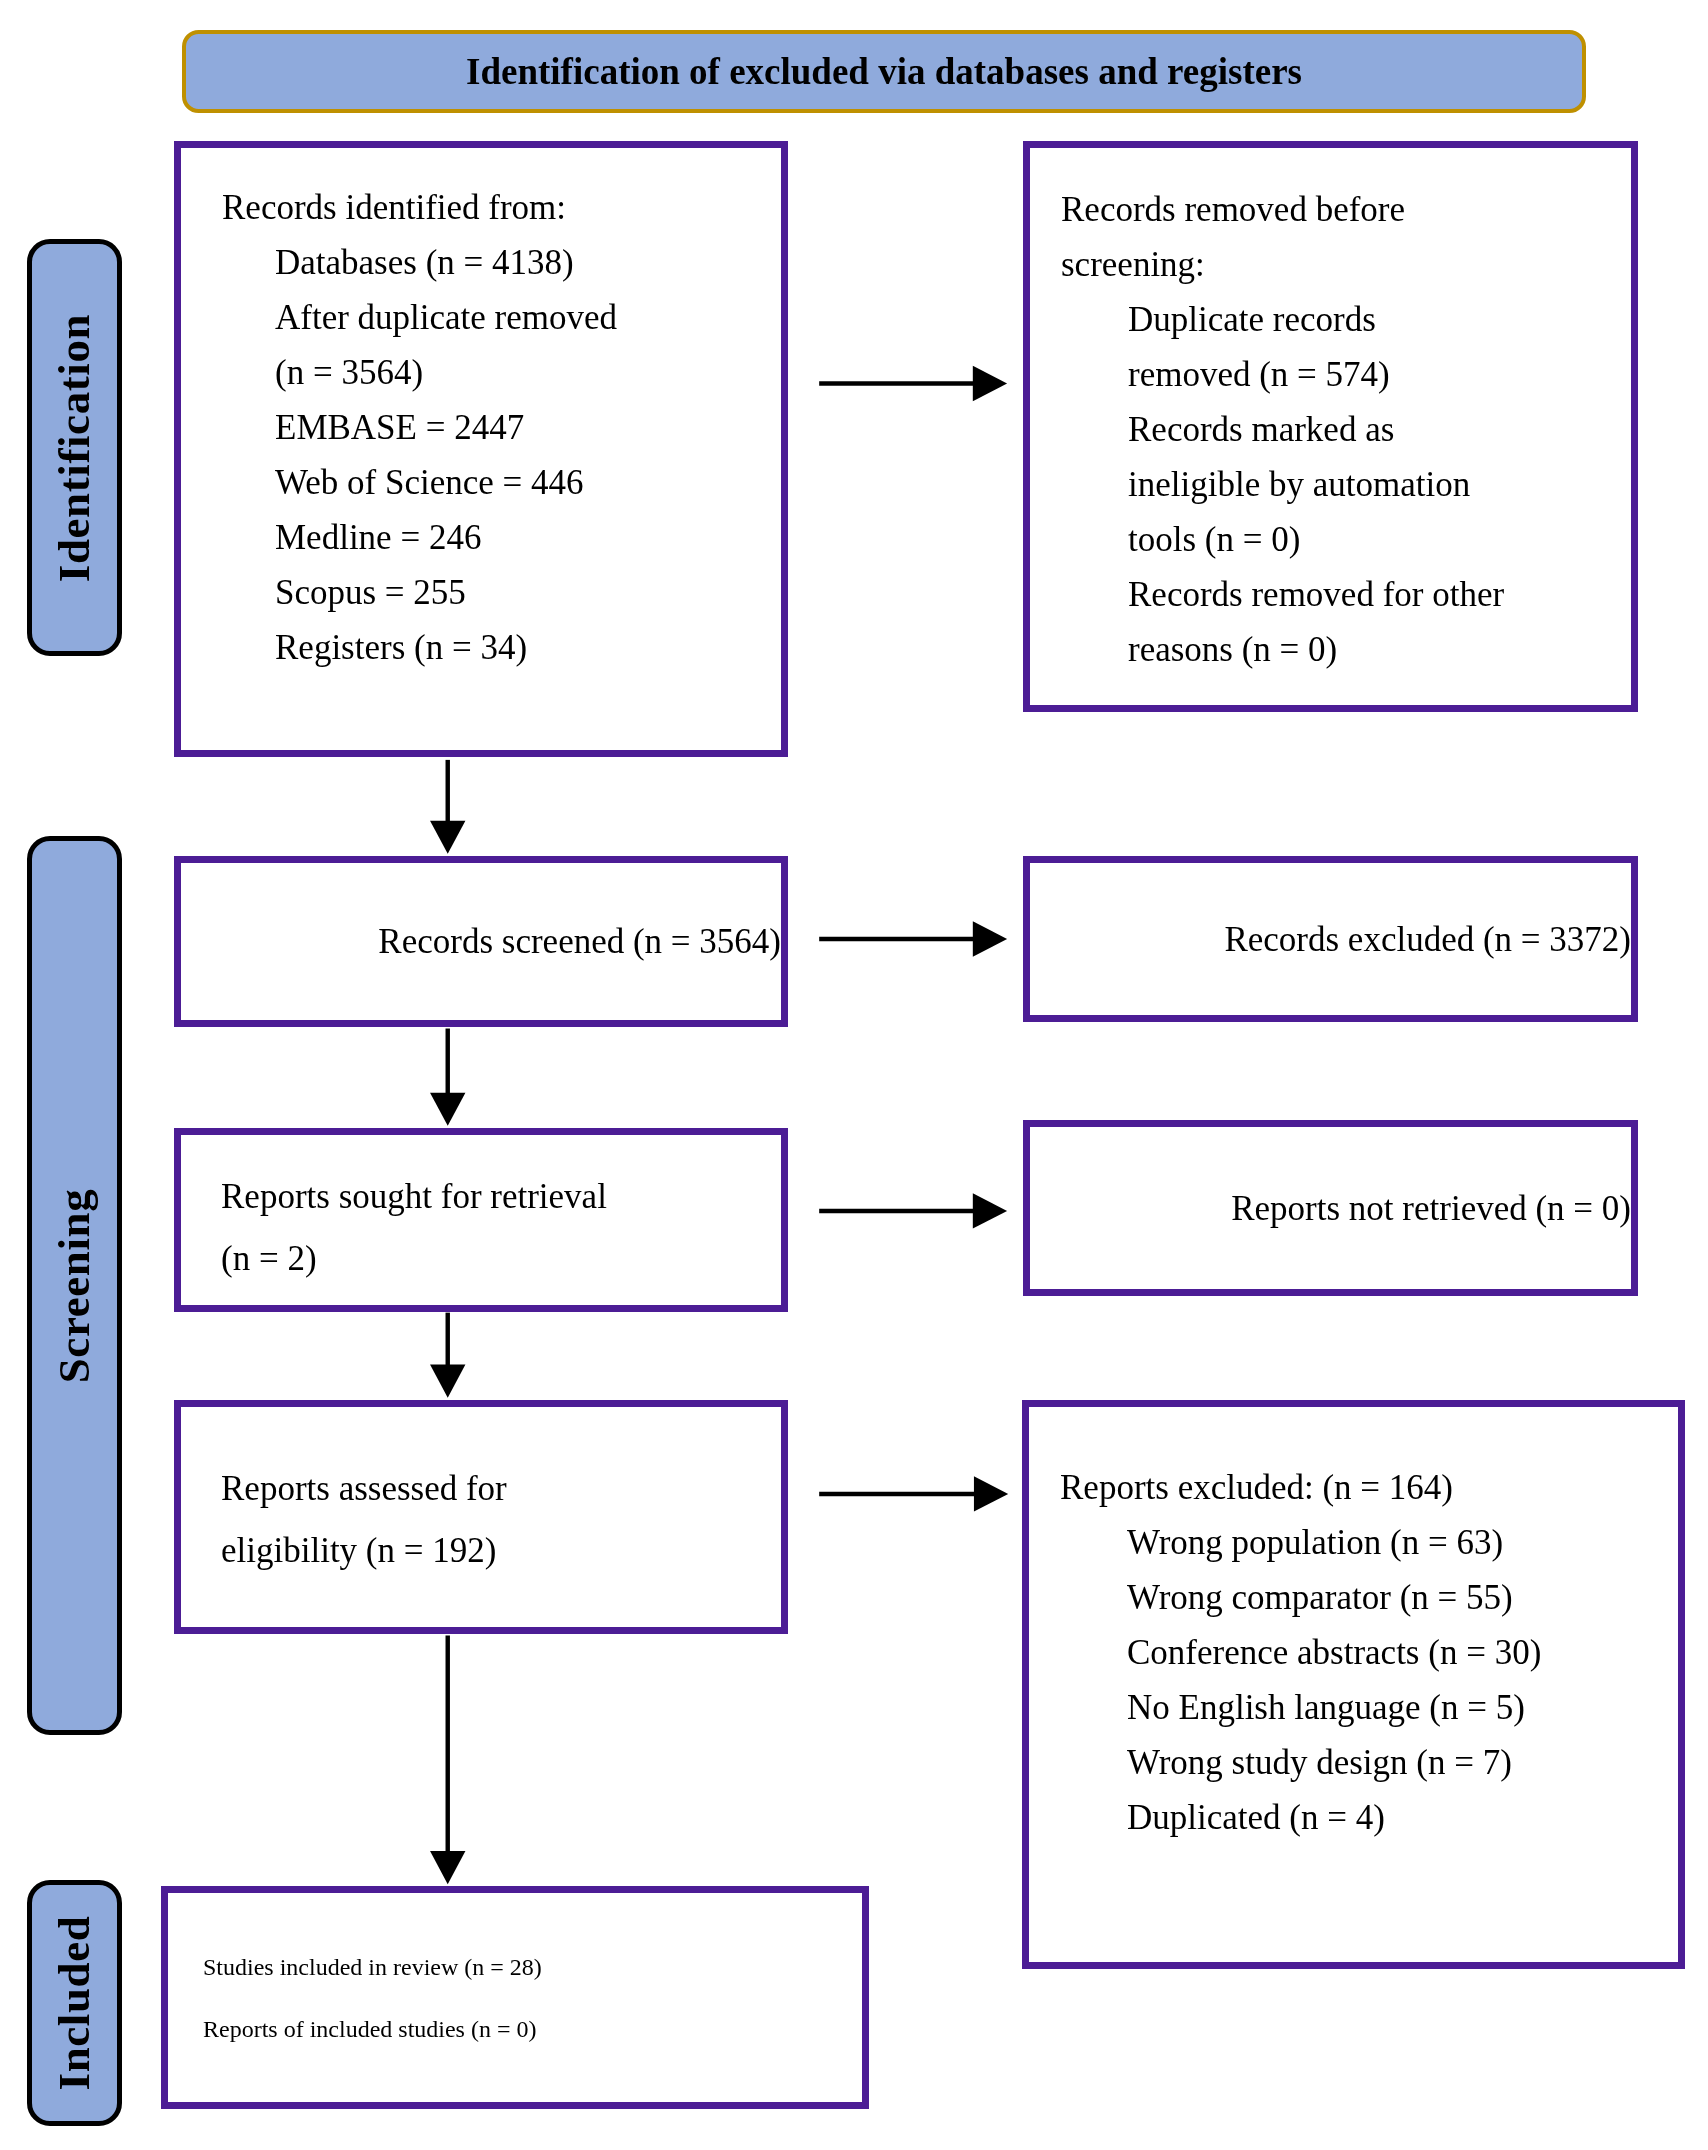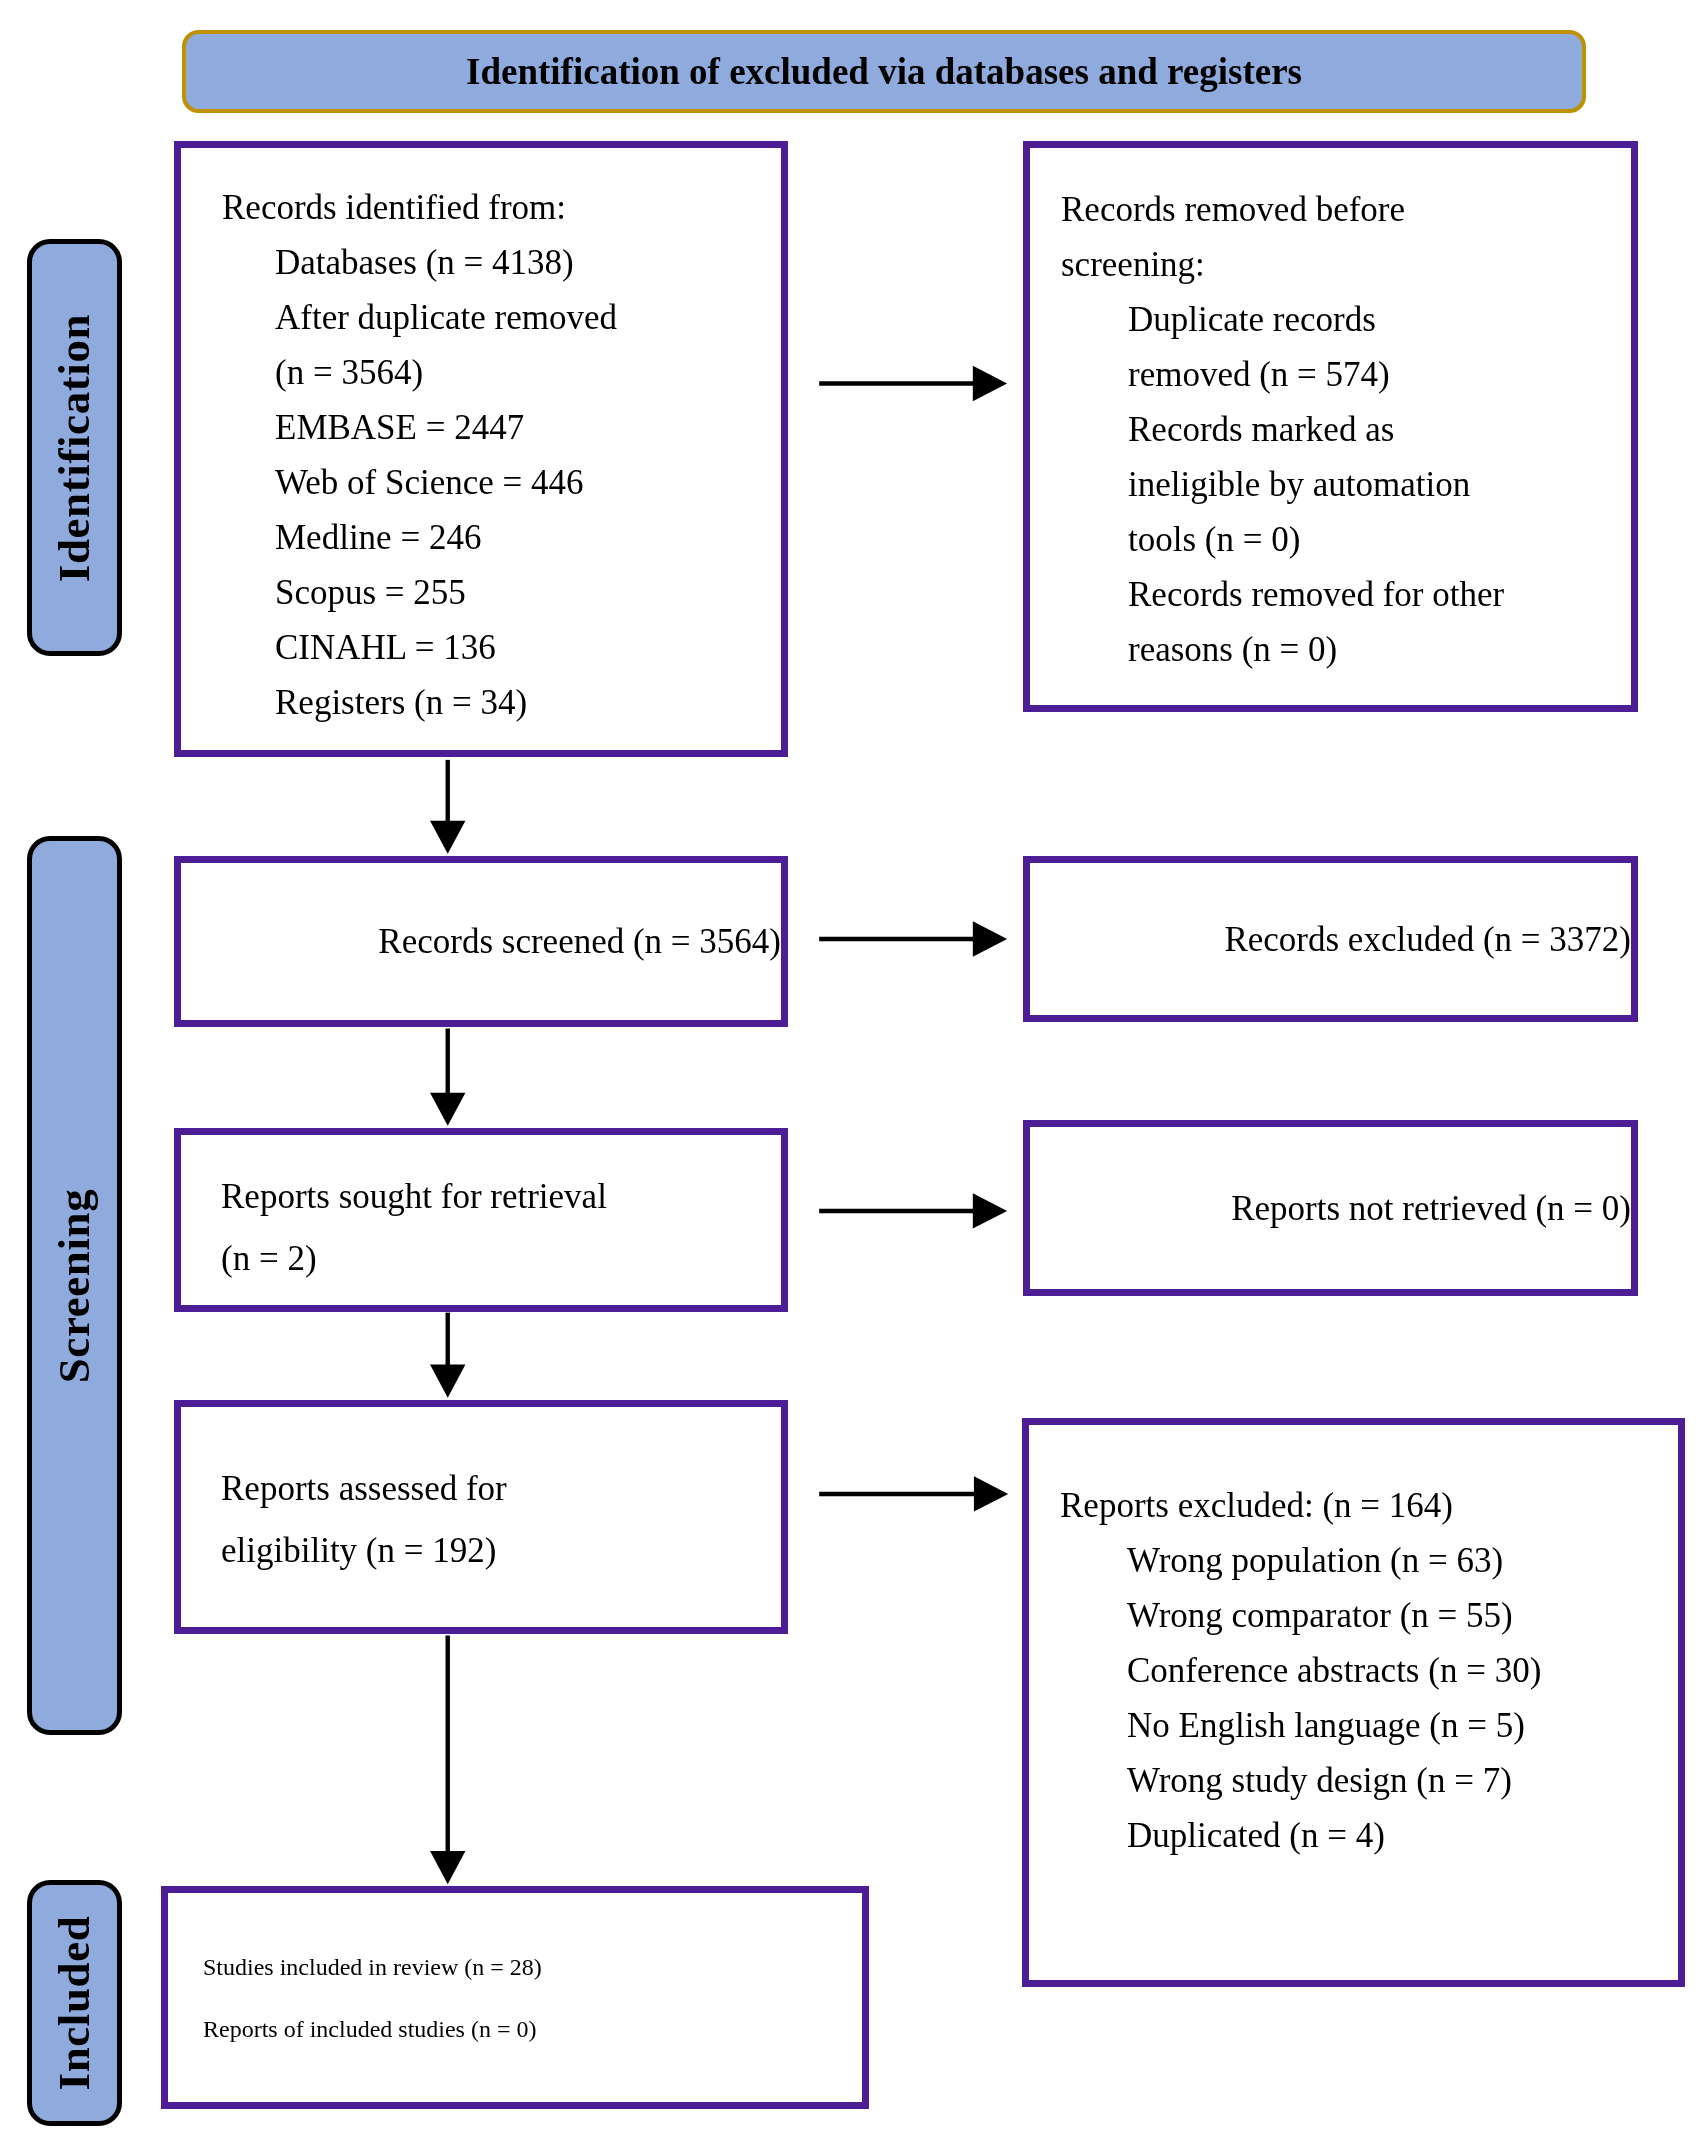--- a/index.html
+++ b/index.html
@@ -60,21 +60,21 @@
   #box-records-removed    { left: 1023px; top: 141px; width: 615px; height: 571px; padding: 34px 5.5px 0 31px; }
   #box-records-removed .indent { margin-left: 67px; }
 
   #box-records-screened   { left: 174px; top: 856px; width: 614px; height: 171px; padding-left: 40px; }
   #box-records-excluded   { left: 1023px; top: 856px; width: 615px; height: 166px; padding-left: 32px; }
 
   #box-reports-sought        { left: 174px; top: 1128px; width: 614px; height: 184px; padding: 31px 5.5px 0 40px; line-height: 62px; }
   #box-reports-not-retrieved { left: 1023px; top: 1120px; width: 615px; height: 176px; padding-left: 32px; }
 
   #box-reports-assessed { left: 174px; top: 1400px; width: 614px; height: 234px; padding: 51px 5.5px 0 40px; line-height: 62px; }
-  #box-reports-excluded { left: 1022px; top: 1400px; width: 663px; height: 569px; padding: 53px 5.5px 0 31px; margin-top: 18px; }
+  #box-reports-excluded { left: 1022px; top: 1400px; width: 663px; height: 569px; padding: 53px 5.5px 0 31px; }
   #box-reports-excluded .indent { margin-left: 67px; }
 
   #box-studies-included { left: 161px; top: 1886px; width: 708px; height: 223px; padding: 43px 5.5px 0 35px; font-size: 24px; line-height: 62px; }
 
   
   svg.arrows { position: absolute; left: 0; top: 0; width: 1708px; height: 2151px; }
   svg.arrows line { stroke: #000; stroke-width: 8; }
   svg.arrows polygon { fill: #000; }
 </style>
 </head>
@@ -98,21 +98,20 @@
 
   <div class="box" id="box-records-identified">
     <div class="ln">Records identified from:</div>
     <div class="ln indent">Databases (n = 4138)</div>
     <div class="ln indent">After duplicate removed</div>
     <div class="ln indent">(n = 3564)</div>
     <div class="ln indent">EMBASE = 2447</div>
     <div class="ln indent">Web of Science = 446</div>
     <div class="ln indent">Medline = 246</div>
     <div class="ln indent">Scopus = 255</div>
-    <div class="ln indent">CINAHL = 136</div>
     <div class="ln indent">Registers (n = 34)</div>
   </div>
 
   <div class="box" id="box-records-removed">
     <div class="ln">Records removed before</div>
     <div class="ln">screening:</div>
     <div class="ln indent">Duplicate records</div>
     <div class="ln indent">removed  (n = 574)</div>
     <div class="ln indent">Records marked as</div>
     <div class="ln indent">ineligible by automation</div>

